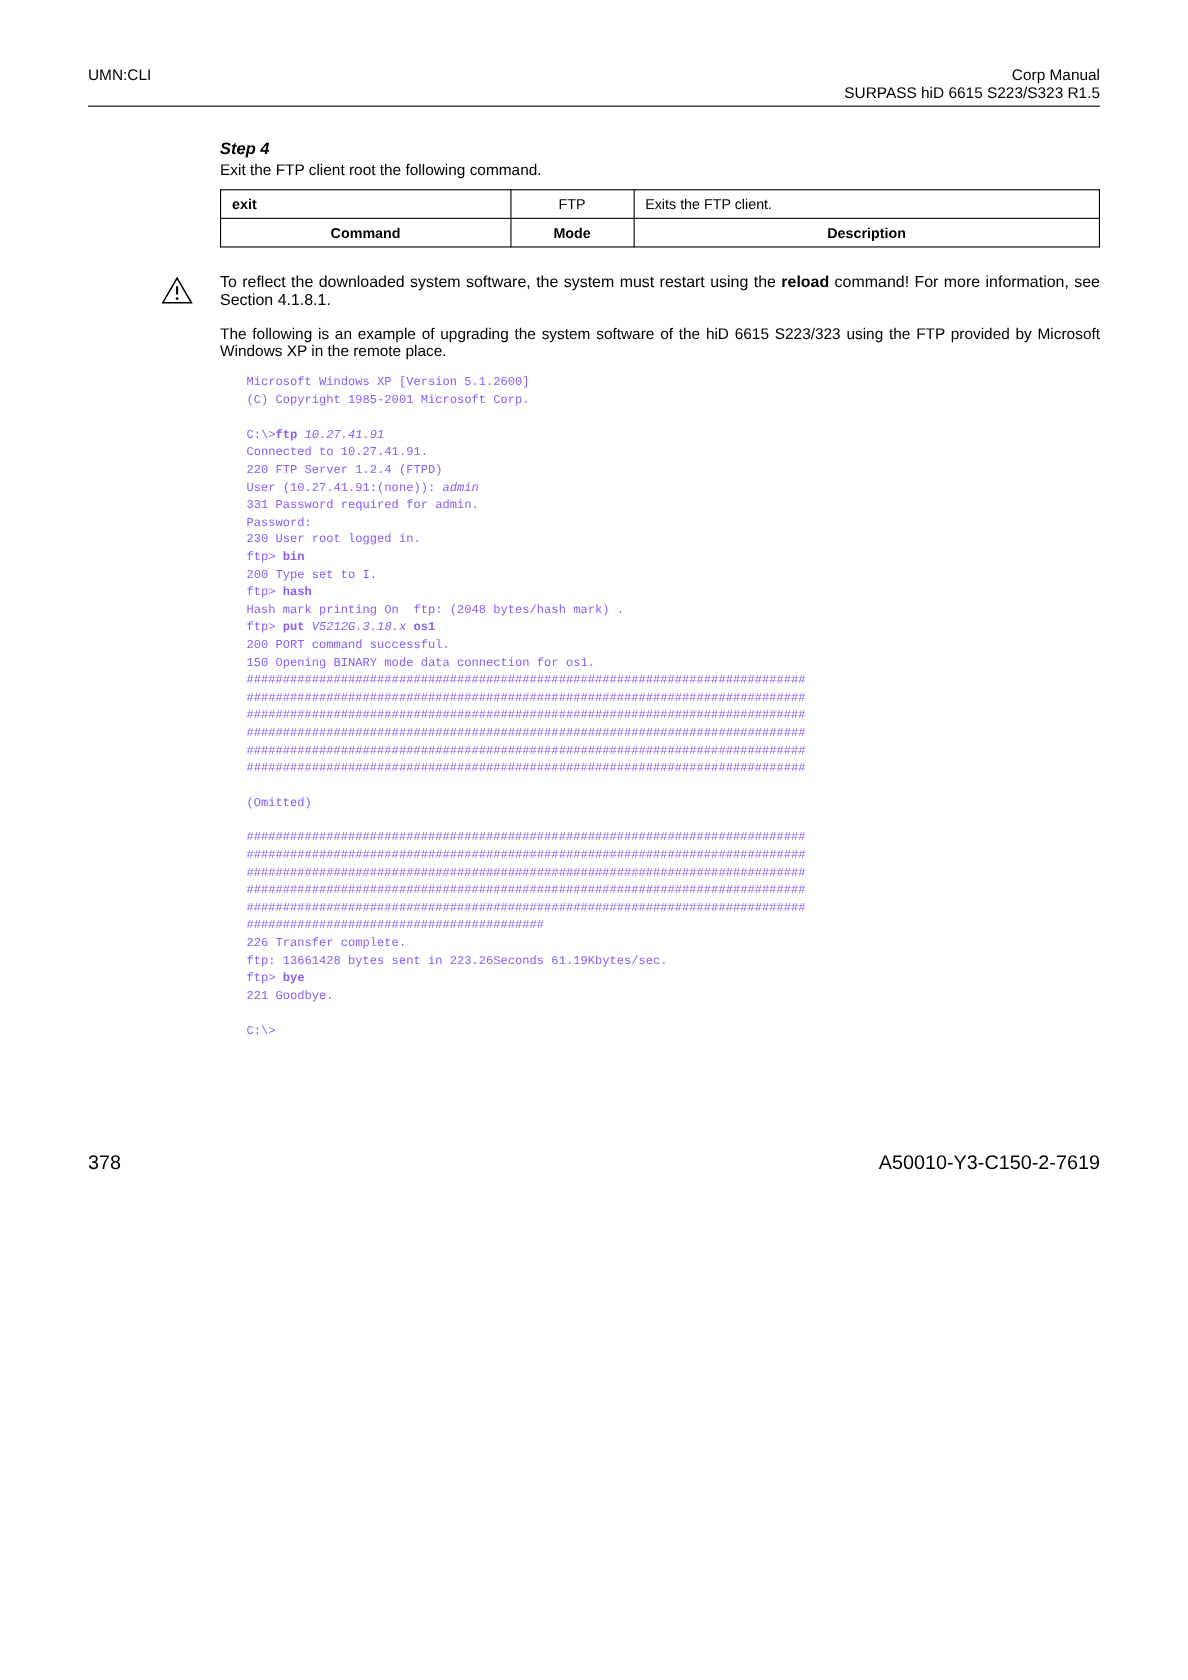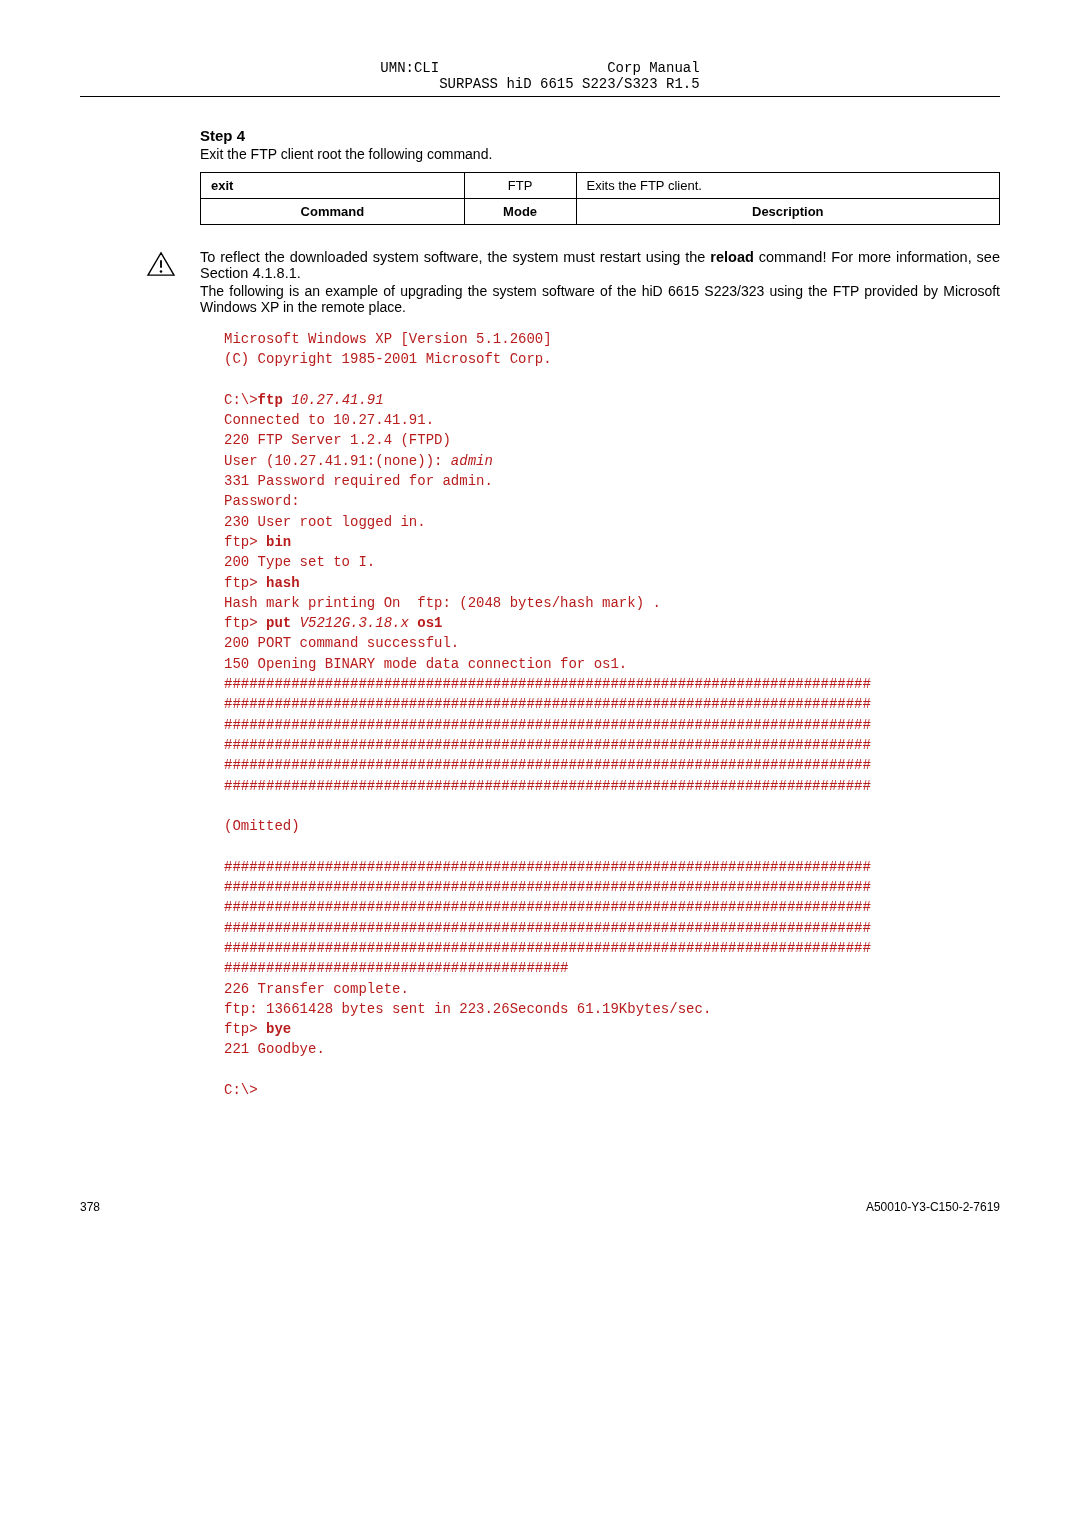--- a/index.html
+++ b/index.html
@@ -9,40 +9,40 @@
     font-size: 14px;
     color: #000;
     background: #fff;
     width: 1080px;
   }
   .page {
     padding: 60px 80px 40px 80px;
   }
   .header-row {
     display: flex;
-    justify-content: center;
+    justify-content: space-between;
     font-size: 14px;
     margin-bottom: 4px;
-    font-family: Liberation Mono, monospace;
   }
   .header-right {
     text-align: right;
   }
   .hr-line {
     border: none;
     border-top: 1px solid #000;
     margin: 2px 0 30px 0;
   }
   .content {
     margin-left: 120px;
   }
   .step-title {
     font-weight: bold;
     font-size: 15px;
     margin-bottom: 2px;
+    font-style: italic;
   }
   .step-desc {
     font-size: 14px;
     margin-bottom: 10px;
   }
   table.cmd {
     border-collapse: collapse;
     width: 100%;
     margin-bottom: 24px;
     font-size: 13px;
@@ -56,21 +56,21 @@
     font-weight: bold;
     text-align: center;
   }
   table.cmd td.mode {
     text-align: center;
   }
   .note-row {
     display: flex;
     align-items: flex-start;
     margin-left: -54px;
-    margin-bottom: 2px;
+    margin-bottom: 14px;
   }
   .warning-icon {
     width: 30px;
     height: 26px;
     flex-shrink: 0;
     margin-right: 24px;
     margin-top: 2px;
   }
   .note-text {
     font-size: 14.5px;
@@ -79,32 +79,32 @@
   .note-text .bold {
     font-weight: bold;
   }
   .para {
     font-size: 14px;
     text-align: justify;
     margin-bottom: 14px;
   }
   pre.terminal {
     font-family: "Courier New", Courier, monospace;
-    font-size: 14px;
-    color: #b91c1c;
+    font-size: 11px;
+    color: #8b5cf6;
     margin: 8px 0 0 24px;
     line-height: 1.45;
     white-space: pre;
   }
   pre.terminal .b { font-weight: bold; }
   pre.terminal .i { font-style: italic; }
   .footer {
     display: flex;
     justify-content: space-between;
-    font-size: 12px;
+    font-size: 18px;
     margin-top: 100px;
   }
 </style>
 </head>
 <body>
 
 <div class="page">
   <div class="header-row">
     <div>UMN:CLI</div>
     <div class="header-right">

